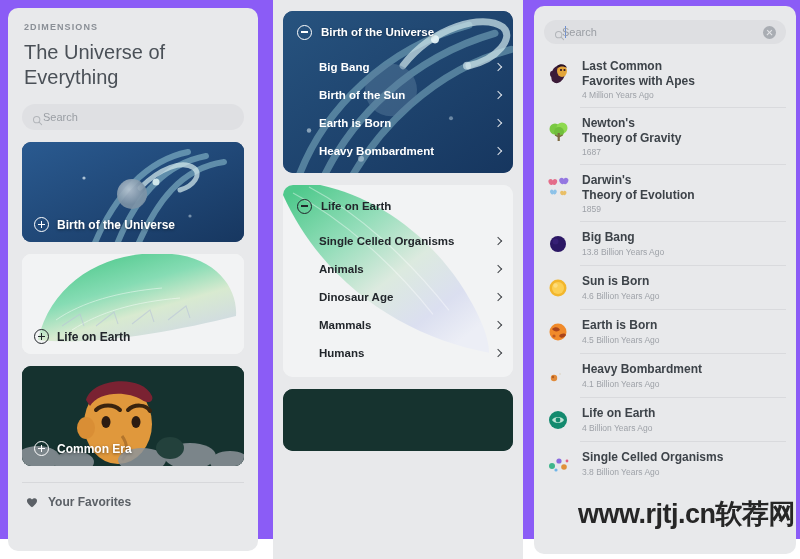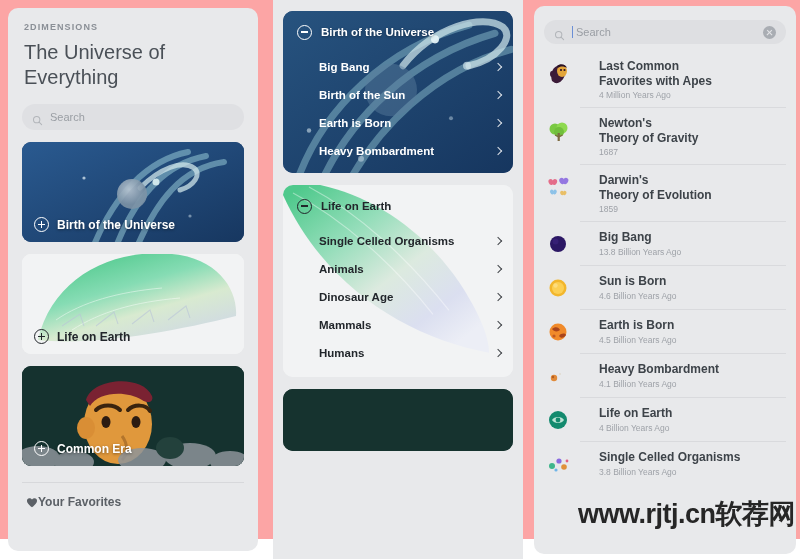--- a/index.html
+++ b/index.html
@@ -5,21 +5,21 @@
   * { box-sizing: border-box; margin: 0; padding: 0; }
   html, body {
     width: 800px; height: 559px;
     background: #ffffff;
     font-family: "Liberation Sans", sans-serif;
     overflow: hidden;
   }
   #app {
     position: relative;
     width: 800px; height: 539px;
-    background: #fca5a5;
+    background: #8b5cf6;
     display: flex;
     gap: 0;
   }
 
   
   .panel {
     position: relative;
     height: 559px;
     overflow: hidden;
   }
@@ -52,21 +52,20 @@
     font-weight: normal;
   }
   .search-box {
     margin: 14px 14px 0 14px;
     height: 26px;
     background: #dedfe2;
     border-radius: 13px;
     display: flex;
     align-items: center;
     padding: 0 10px;
-    gap: 7px;
   }
   .search-box.light { background: #dfe0e3; }
   .search-ico { width: 11px; height: 11px; flex: none; opacity: .55; }
   .search-ph {
     font-size: 11px; color: #9a9ea4;
   }
   .caret {
     width: 1px; height: 12px; background: #6b8fd6;
     margin-right: -4px;
   }
@@ -108,21 +107,21 @@
   }
   .plus-ico::before, .plus-ico::after {
     content: ""; position: absolute; background: currentColor;
   }
   .plus-ico::before { left: 3px; top: 5.8px; width: 6.6px; height: 1.4px; }
   .plus-ico::after  { top: 3px; left: 5.8px; height: 6.6px; width: 1.4px; }
 
   .divider { margin: 16px 14px 0 14px; height: 1px; background: #d7d8db; }
   .fav-row {
     margin: 12px 0 0 18px;
-    display: flex; align-items: center; 
+    display: flex; align-items: center; gap: 10px;
     font-size: 12px; color: #5b6066; font-weight: bold;
   }
   .heart {
     width: 12px; height: 11px; position: relative; flex: none;
   }
   .heart svg { display: block; }
 
   
   #panel-mid { width: 265px; }
   #panel-mid .panel-inner {
@@ -173,21 +172,21 @@
   #panel-right { width: 270px; }
   #panel-right .panel-inner {
     left: 4px; top: 6px; width: 262px; height: 548px;
     background: #e8e9eb;
   }
   .rlist { padding: 0 0 0 0; }
   .ritem {
     position: relative;
     display: flex;
     align-items: flex-start;
-    gap: 27px;
+    gap: 10px;
     padding: 8px 12px 7px 12px;
     min-height: 44px;
   }
   .ritem + .ritem::before {
     content: ""; position: absolute; left: 46px; right: 10px; top: 0;
     height: 1px; background: #d9dadd;
   }
   .ricon { width: 26px; height: 26px; flex: none; margin-top: 3px; }
   .ricon svg { display: block; }
   .rtexts { flex: 1; min-width: 0; padding-top: 1px; }

